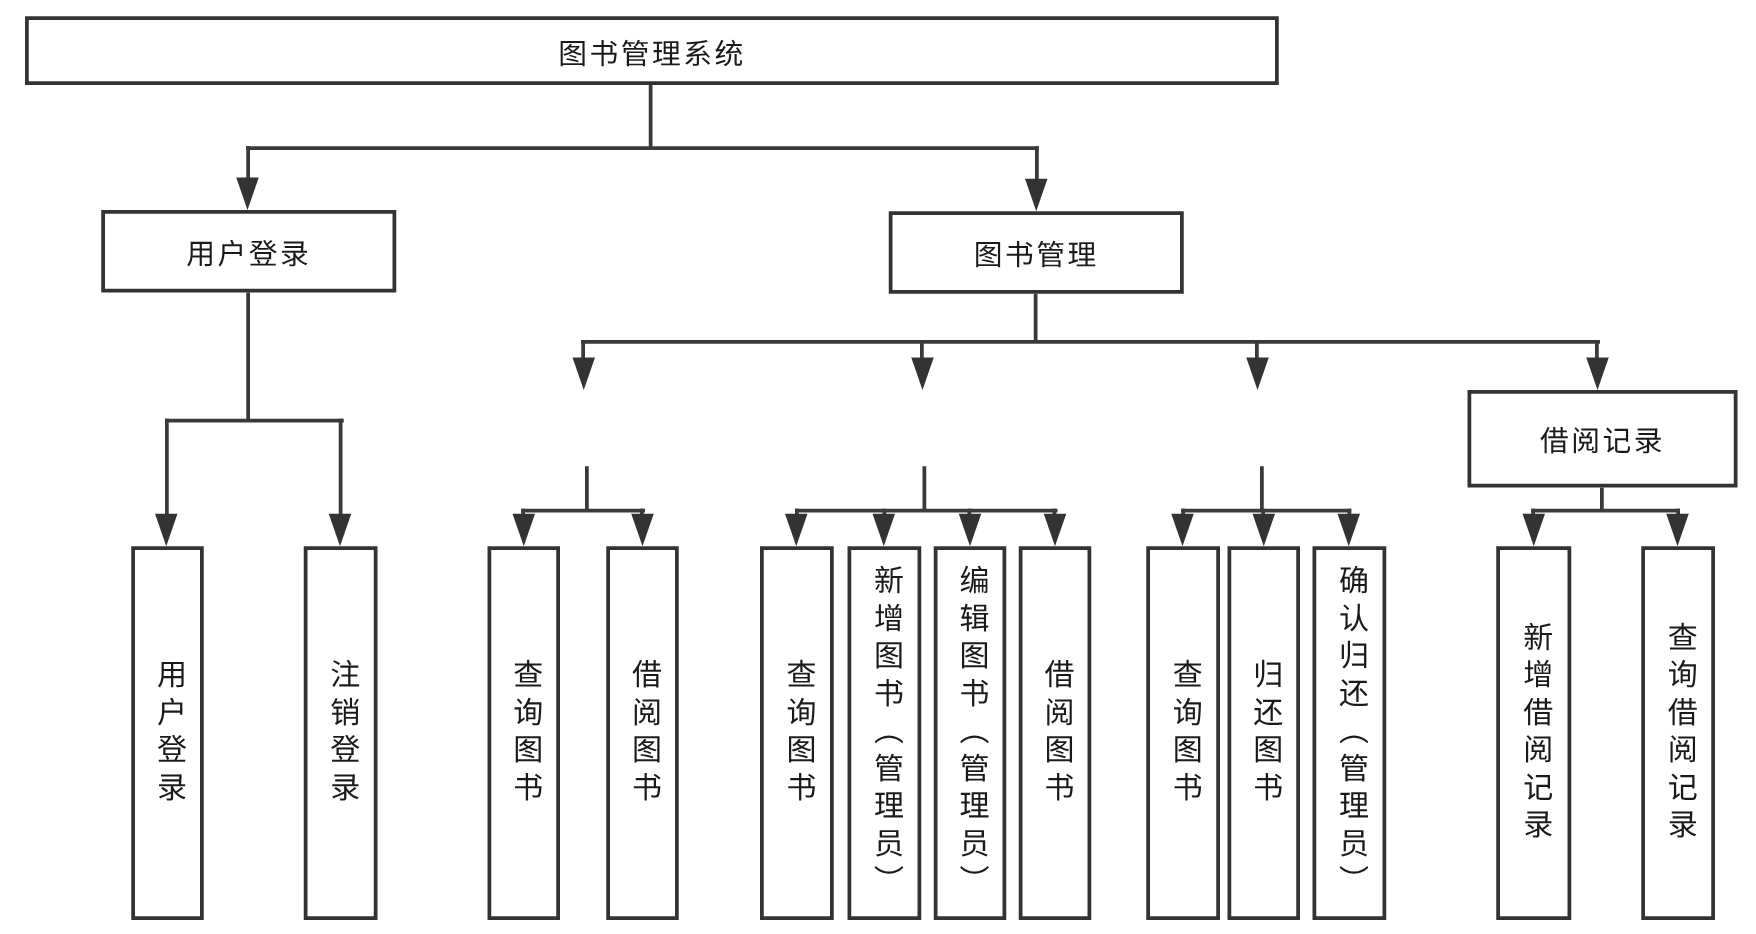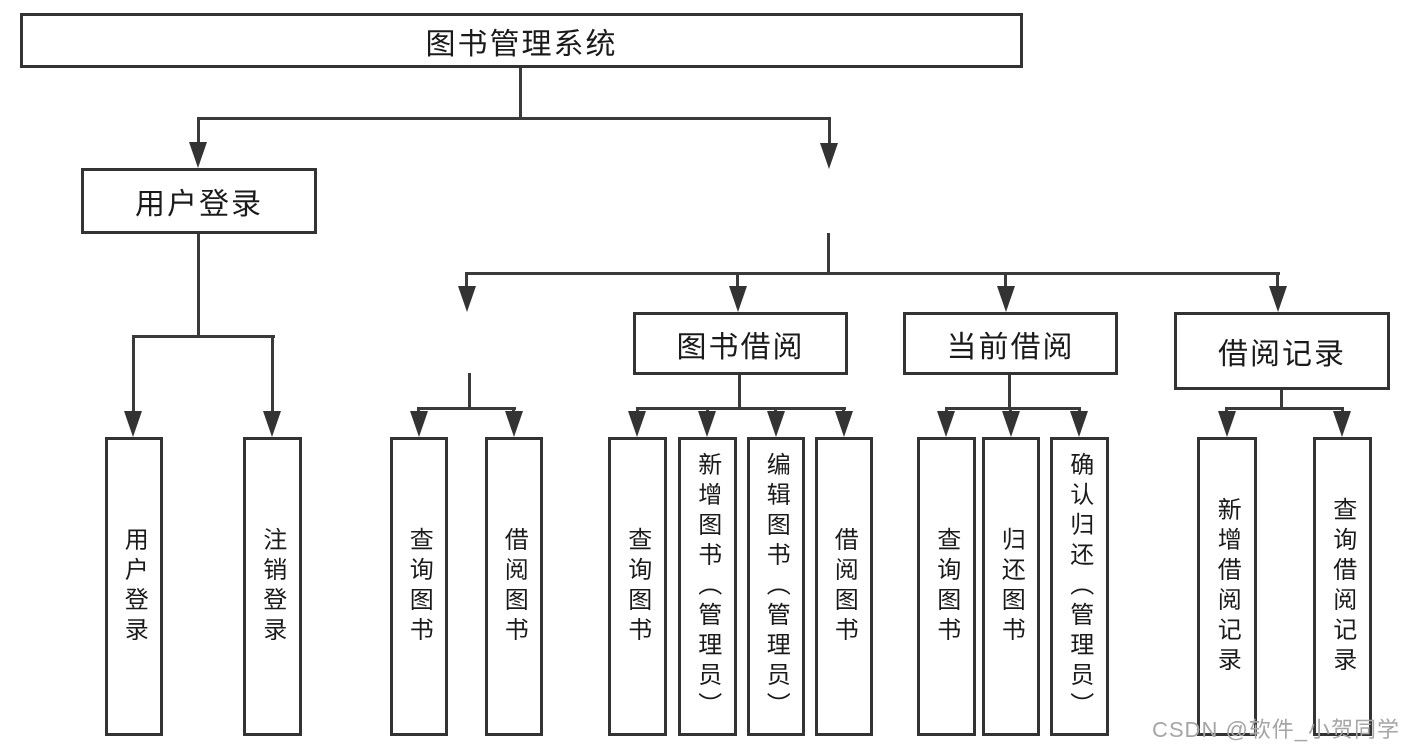--- a/index.html
+++ b/index.html
@@ -39,21 +39,21 @@
     position: absolute;
     box-sizing: border-box;
     background: #ffffff;
     border: 3px solid #333333;
     display: flex;
     align-items: center;
     justify-content: center;
     z-index: 2;
   }
   .box .lbl {
-    font-size: 30px;
+    font-size: 23px;
     color: #1a1a1a;
     letter-spacing: 2px;
     white-space: nowrap;
   }
   .leaf .lbl {
     writing-mode: vertical-rl;
     text-orientation: mixed;
     font-size: 24px;
     letter-spacing: 6px;
     line-height: 1.1;
@@ -134,27 +134,24 @@
   <div class="arr" style="left:1218px;top:411px"></div>
   <div class="arr" style="left:1333px;top:411px"></div>
 
   <div class="box" style="left:20px;top:13px;width:1003px;height:55px">
     <span class="lbl">图书管理系统</span>
   </div>
 
   <div class="box" style="left:81px;top:168px;width:236px;height:66px">
     <span class="lbl">用户登录</span>
   </div>
+  <div class="box" style="left:711px;top:169px;width:236px;height:66px">
+    <span class="lbl">图书管理</span>
+  </div>
 
-  <div class="box" style="left:633px;top:312px;width:215px;height:63px">
-    <span class="lbl">图书借阅</span>
-  </div>
-  <div class="box" style="left:903px;top:312px;width:215px;height:63px">
-    <span class="lbl">当前借阅</span>
-  </div>
   <div class="box" style="left:1174px;top:312px;width:216px;height:78px">
     <span class="lbl">借阅记录</span>
   </div>
 
   <div class="box leaf" style="left:105px;top:437px;width:58px;height:299px">
     <span class="lbl">用户登录</span>
   </div>
   <div class="box leaf" style="left:243px;top:437px;width:59px;height:299px">
     <span class="lbl">注销登录</span>
   </div>
@@ -189,15 +186,14 @@
     <span class="lbl">确认归还（管理员）</span>
   </div>
 
   <div class="box leaf" style="left:1197px;top:437px;width:60px;height:299px">
     <span class="lbl">新增借阅记录</span>
   </div>
   <div class="box leaf" style="left:1313px;top:437px;width:59px;height:299px">
     <span class="lbl">查询借阅记录</span>
   </div>
 
-  <div class="watermark">CSDN @软件_小贺同学</div>
 
 </div>
 
 </body></html>

